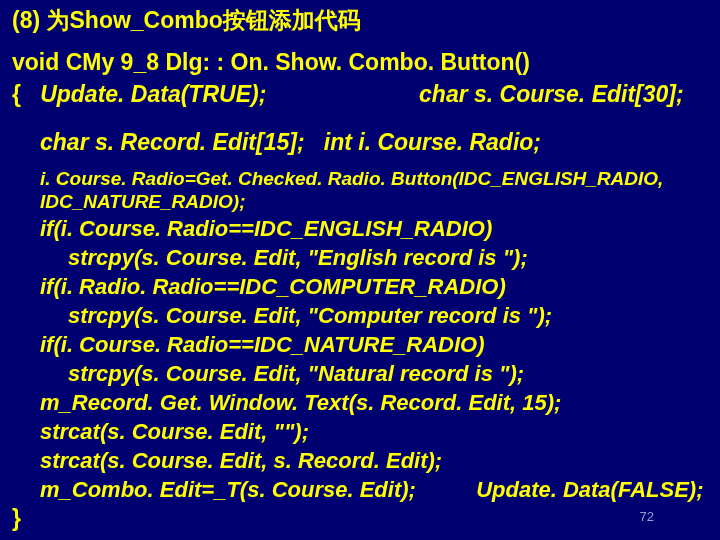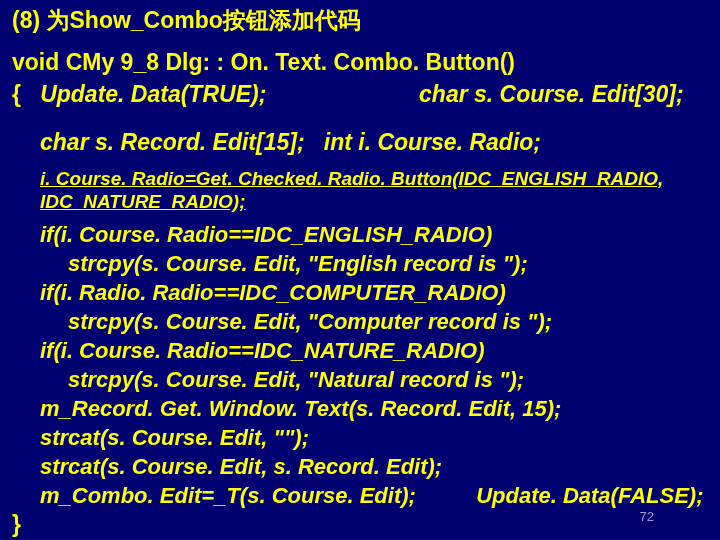--- a/index.html
+++ b/index.html
@@ -40,22 +40,20 @@
   .indent {
     padding-left: 28px;
   }
   .decl2 {
     font-size: 23px;
     margin-bottom: 9px;
   }
   .small {
     font-size: 19px;
     line-height: 1.25;
-    margin-bottom: 6px;
-    text-decoration: underline;
   }
   .body-line {
     font-size: 22px;
     line-height: 1.32;
   }
   .indent2 {
     padding-left: 56px;
   }
   .gap {
     display: inline-block;
@@ -72,21 +70,21 @@
     font-size: 13px;
     font-style: normal;
     font-weight: normal;
     color: #9a9ad0;
   }
 </style>
 </head>
 <body>
 
 <div class="title">(8) 为Show_Combo按钮添加代码</div>
-<div class="sig">void CMy 9_8 Dlg: : On. Text. Combo. Button()</div>
+<div class="sig">void CMy 9_8 Dlg: : On. Show. Combo. Button()</div>
 
 <div class="decl">
   <span class="brace">{</span>&nbsp;&nbsp;
   <span>Update. Data(TRUE);</span>
   <span class="gap"></span>
   <span>char s. Course. Edit[30];</span>
 </div>
 
 <div class="decl2 indent">
   <span>char s. Record. Edit[15];</span>&nbsp;&nbsp;

